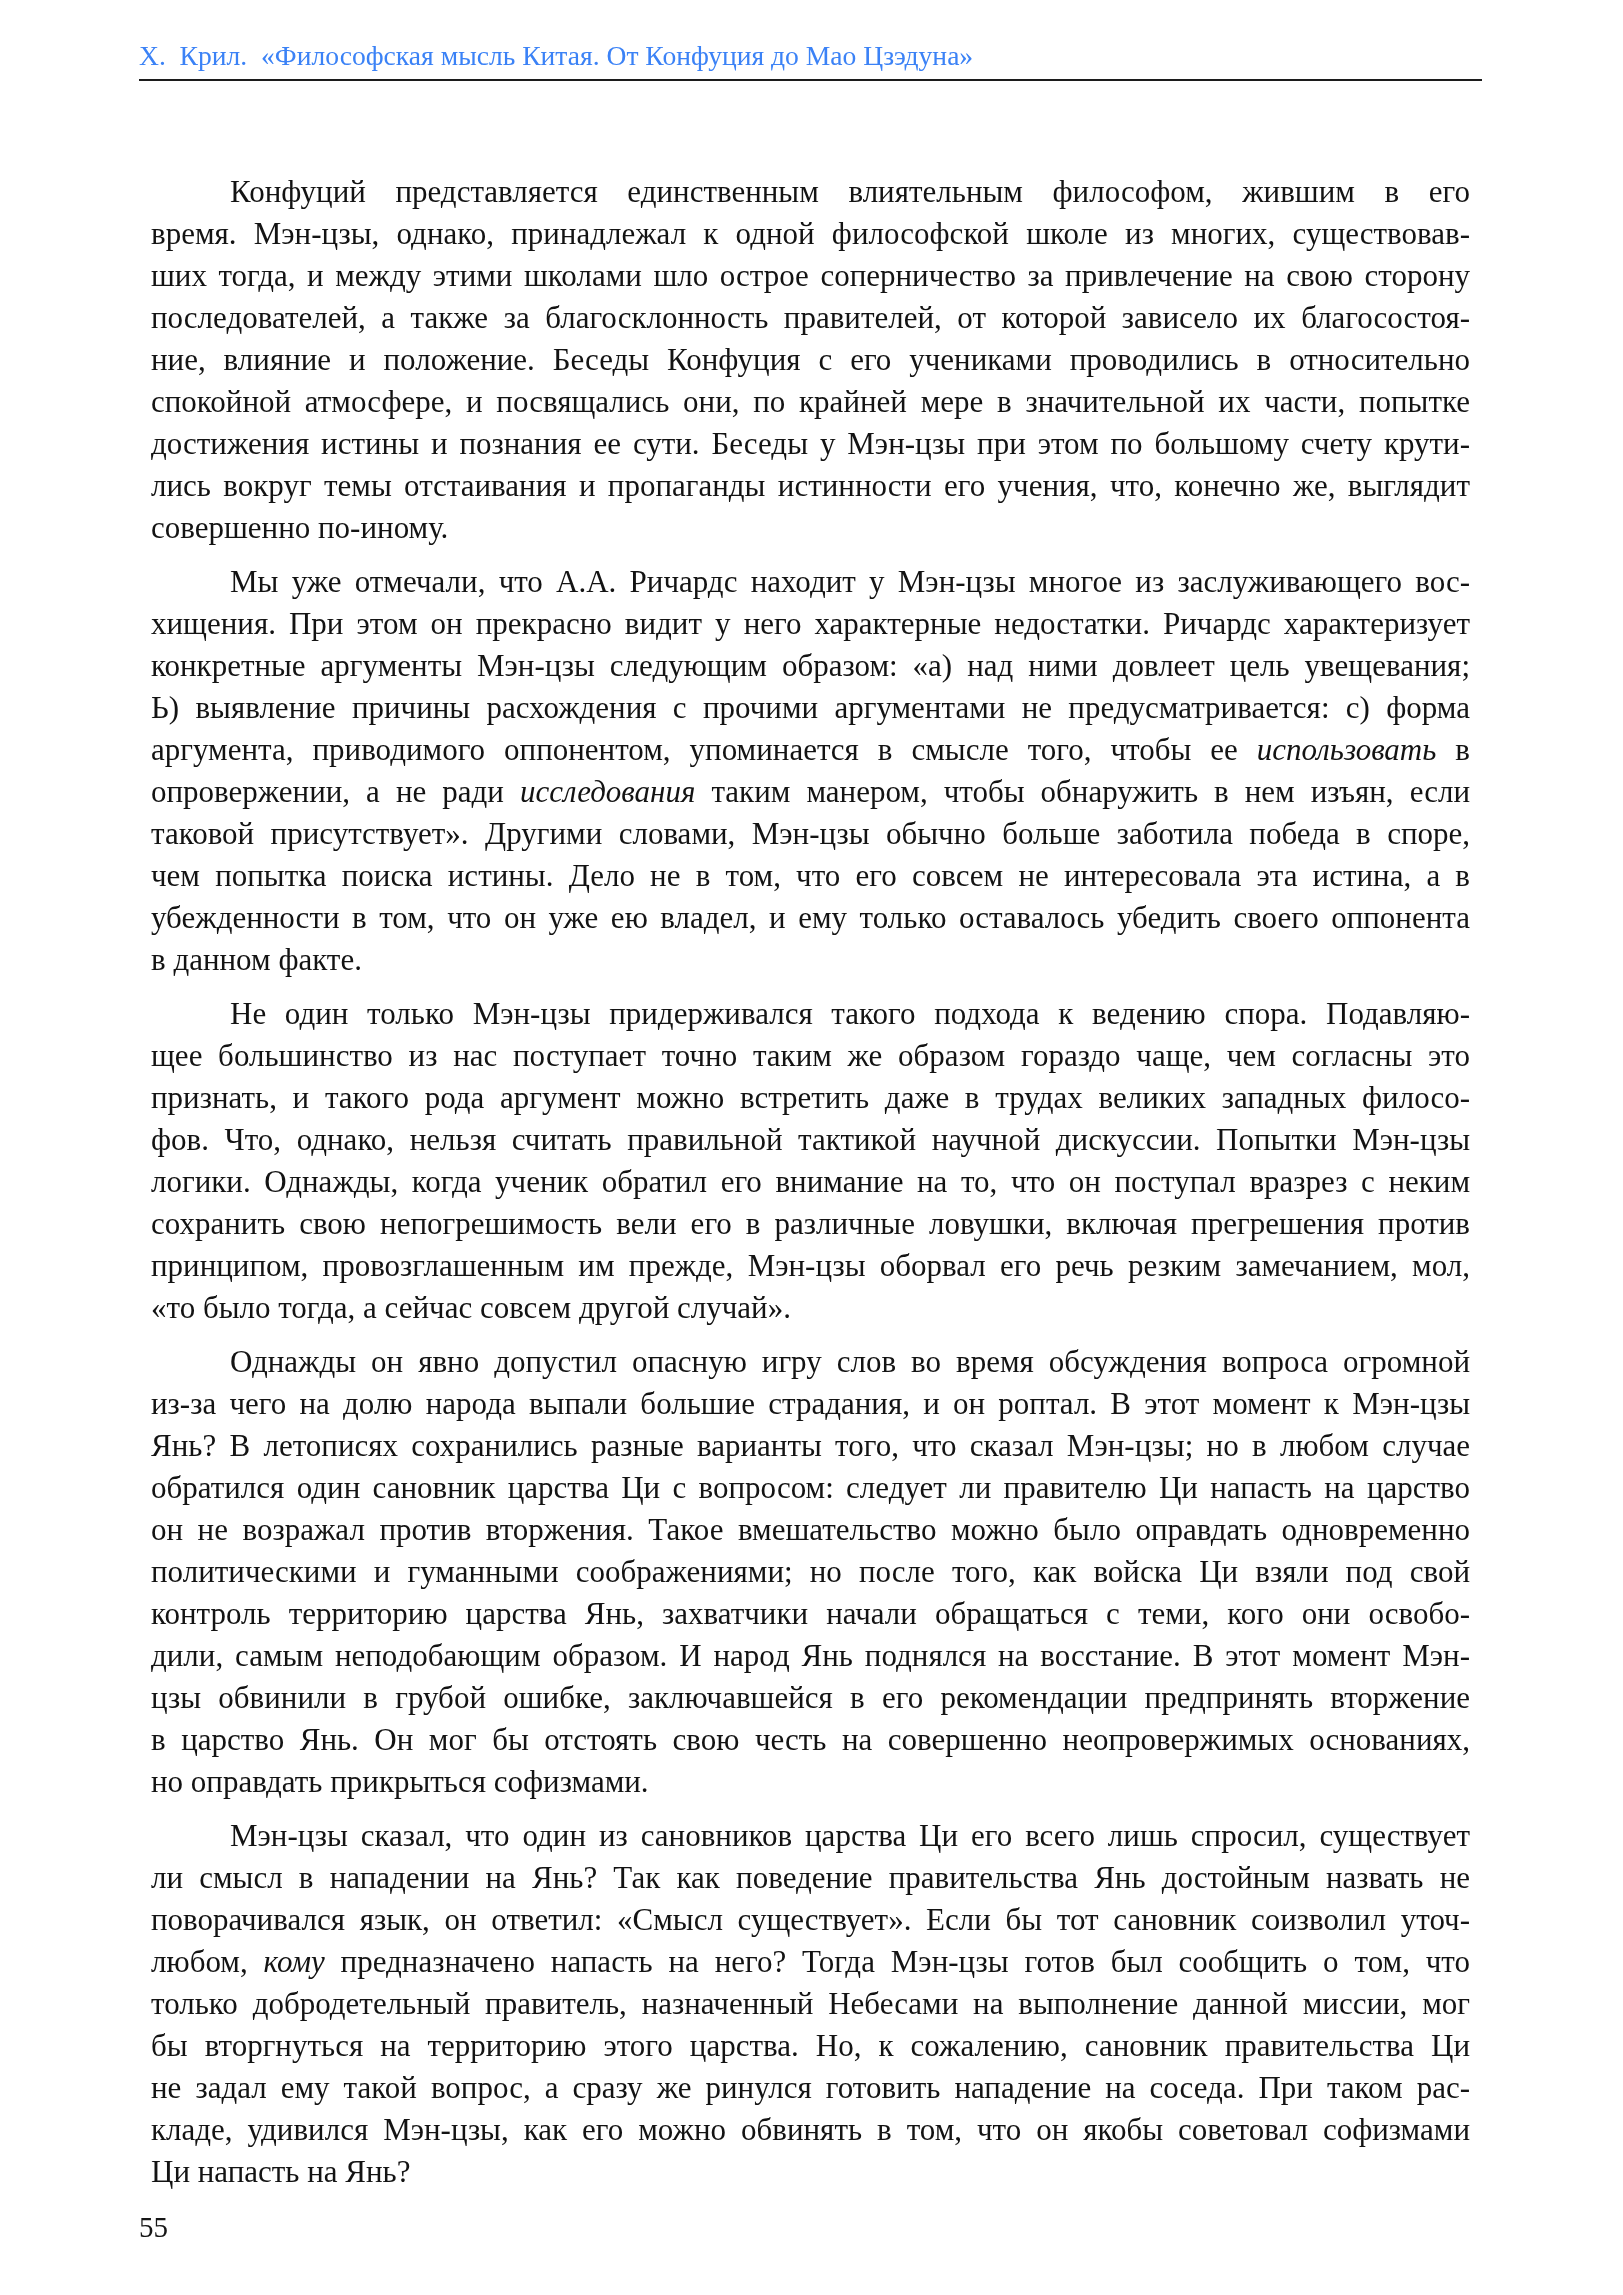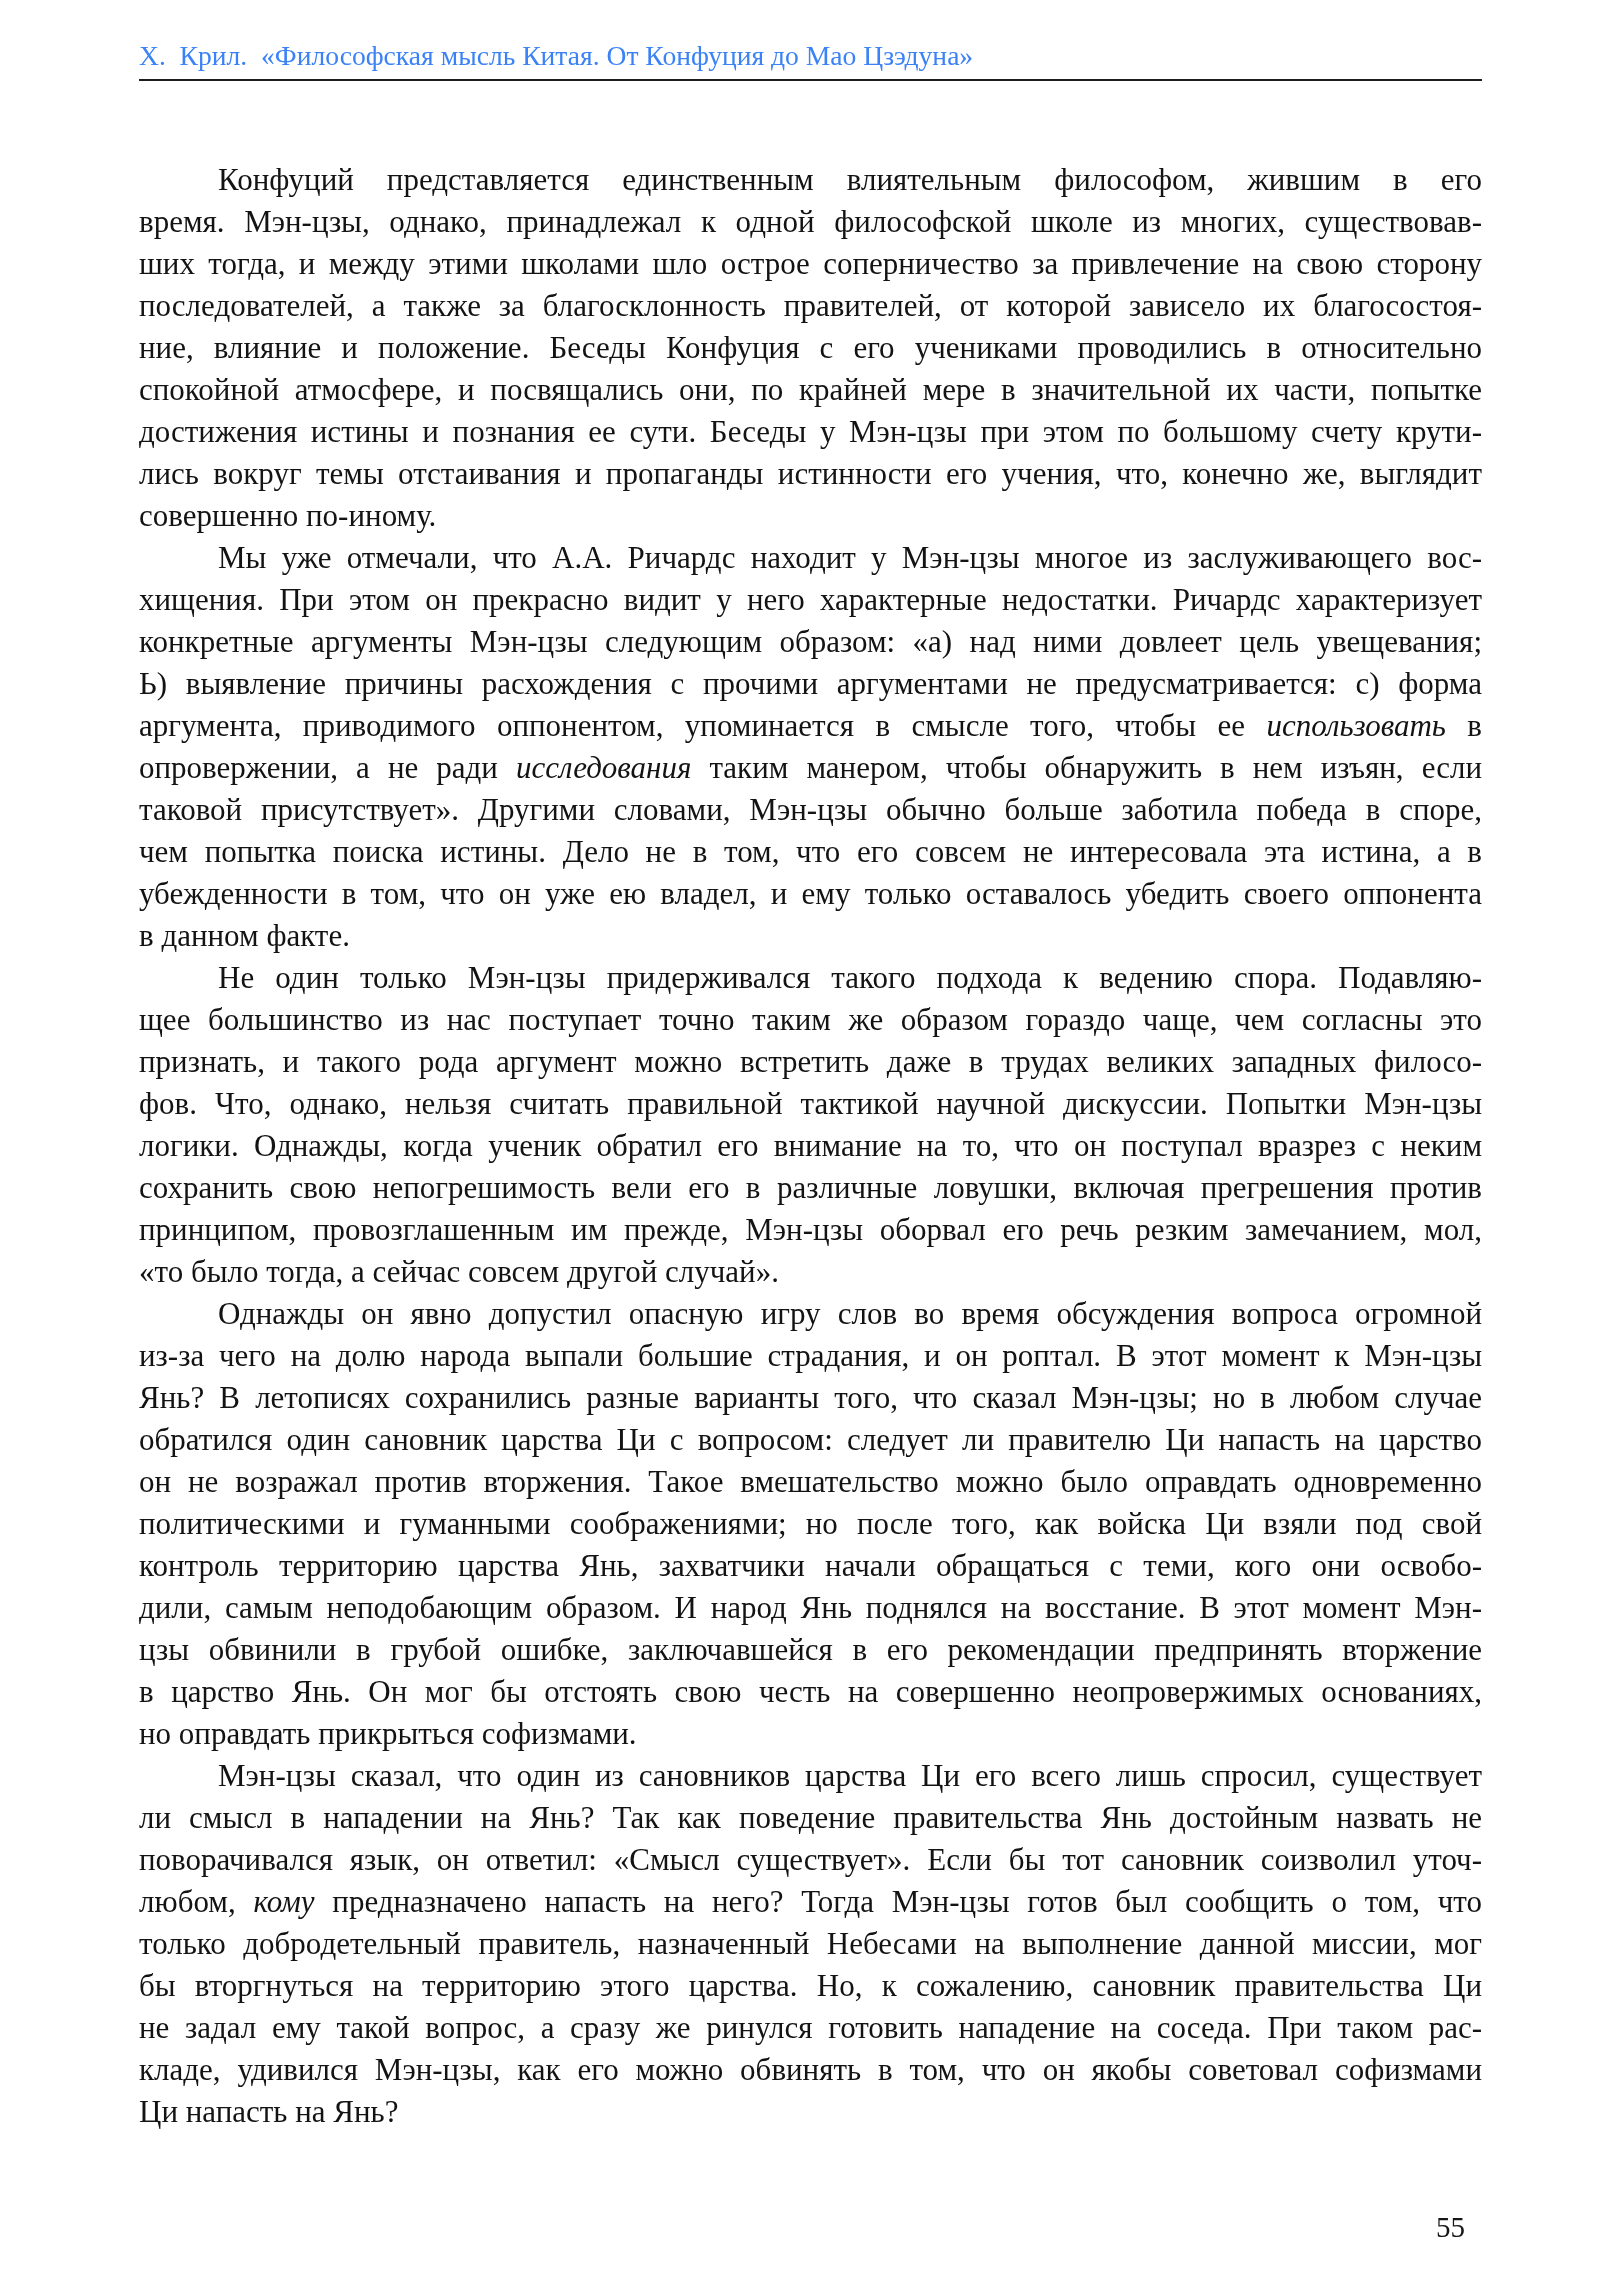--- a/index.html
+++ b/index.html
@@ -21,34 +21,34 @@
   .header-rule {
     position: absolute;
     left: 139px; top: 79px; width: 1343px; height: 1.9px;
     background: #1c1c1c;
   }
   .body-text {
     position: absolute;
     left: 139px; top: 159px; width: 1343px;
     font-size: 31px; line-height: 42px;
   }
-  .para { margin: 0; }
+  .para { margin: 12px; }
   .line {
     text-align: justify;
     text-align-last: justify;
     height: 42px;
     overflow: hidden;
   }
   .line.last { text-align-last: left; }
   .line.first { text-indent: 79px; }
   .it { font-style: italic; }
   .page-number {
     position: absolute;
-    left: 122px; top: 2211px; width: 1343px;
-    text-align: right;
+    left: 139px; top: 2211px; width: 1343px;
+    text-align: left;
     font-size: 29px; line-height: 33px;
     color: #161616;
   }
 </style>
 </head>
 <body>
 
 <div class="running-header">Х.&nbsp; Крил.&nbsp; «Философская мысль Китая. От Конфуция до Мао Цзэдуна»</div>
 
 <div class="header-rule"></div>

